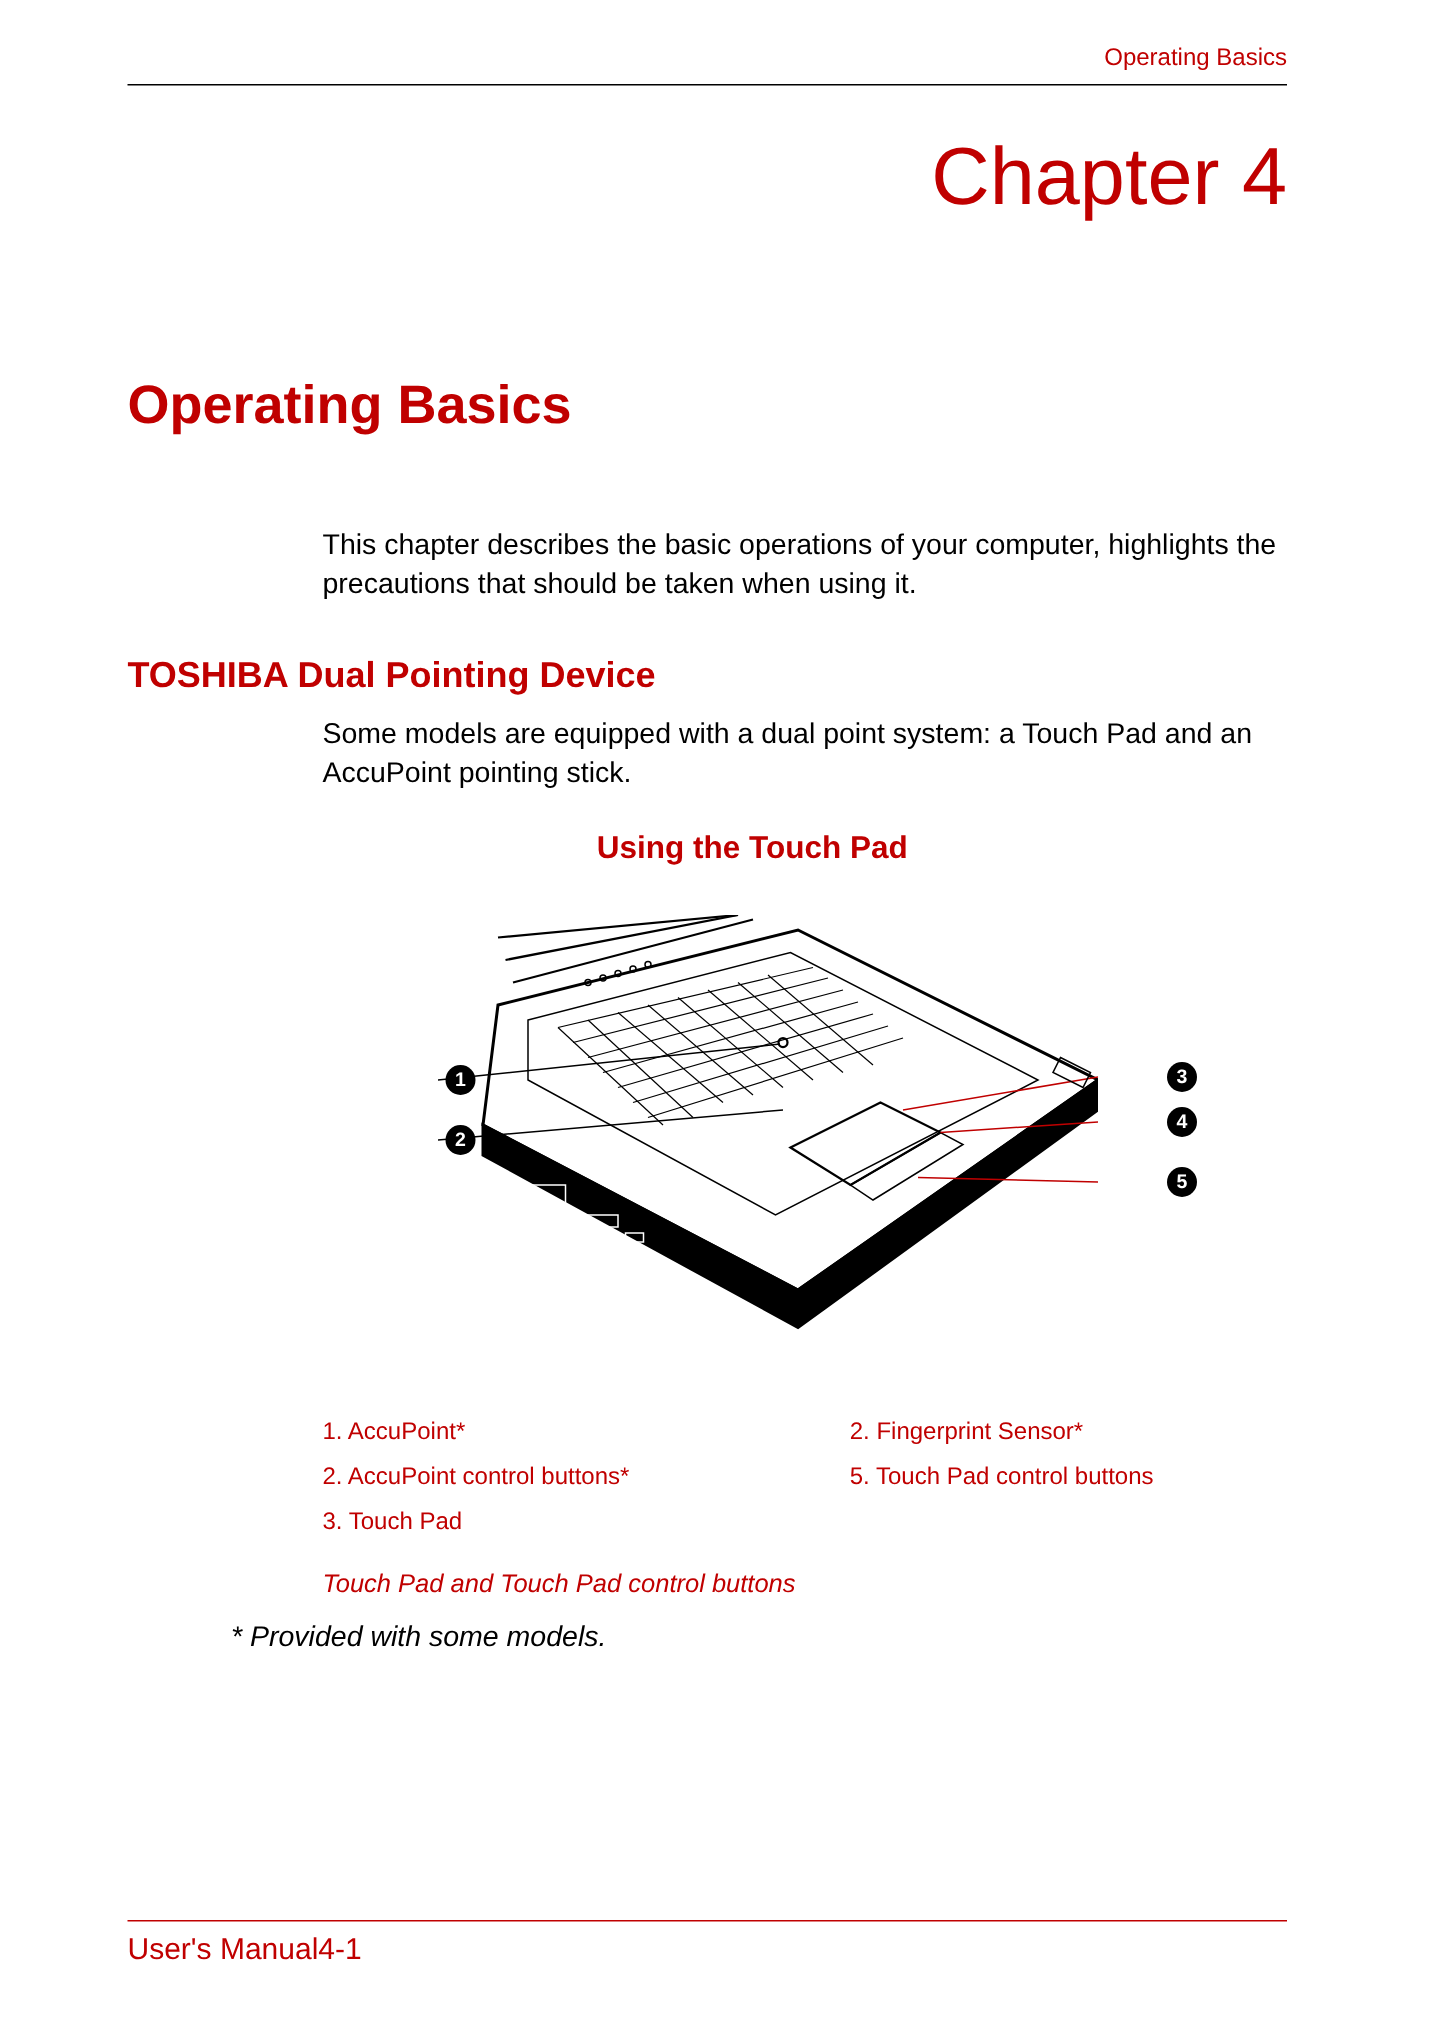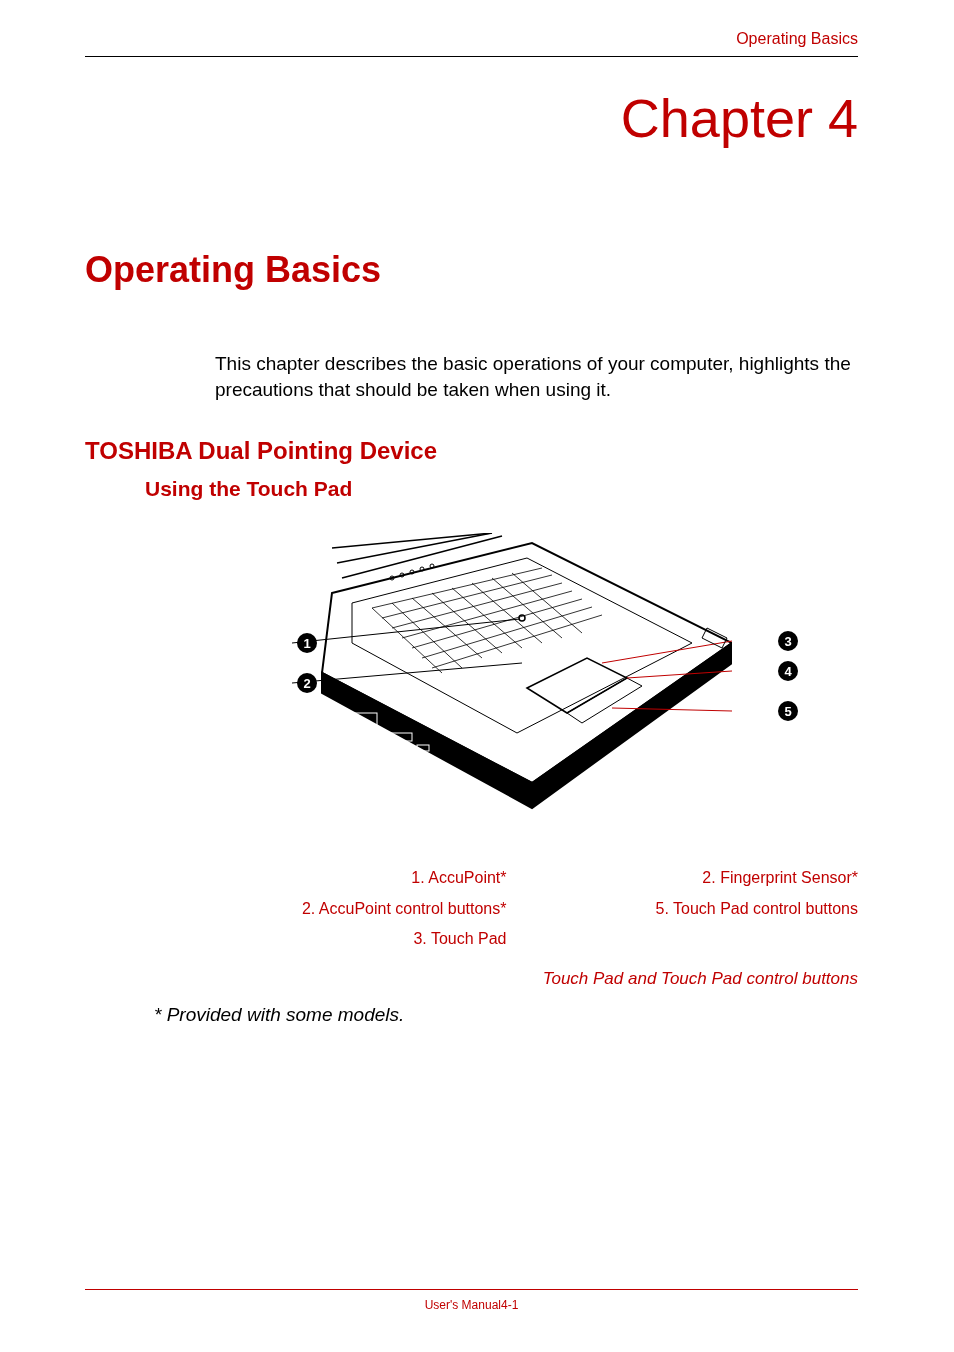--- a/index.html
+++ b/index.html
@@ -60,20 +60,21 @@
       margin-left: 130px;
       line-height: 1.35;
       margin-bottom: 25px;
     }
     .subsubsection-title {
       color: #c00000;
       font-size: 21px;
       font-weight: bold;
       margin-left: 60px;
       margin-bottom: 12px;
+      text-align: center;
     }
     .subsubsection-text {
       font-size: 19px;
       color: #000;
       margin-left: 130px;
       line-height: 1.35;
       margin-bottom: 25px;
     }
     .diagram-container {
       position: relative;
@@ -104,67 +105,67 @@
     .marker-3 { right: 10px; top: 98px; }
     .marker-4 { right: 10px; top: 128px; }
     .marker-5 { right: 10px; top: 168px; }
     .legend {
       margin-left: 130px;
       display: flex;
       gap: 60px;
     }
     .legend-col {
       flex: 1;
-      text-align: right;
     }
     .legend-item {
       color: #c00000;
       font-size: 16px;
       line-height: 1.9;
     }
     .figure-caption {
       color: #c00000;
       font-style: italic;
       font-size: 17px;
       margin-left: 130px;
-      text-align: right;
+      text-align: left;
       margin-top: 15px;
       margin-bottom: 15px;
     }
     .footnote {
       font-style: italic;
       font-size: 19px;
       margin-left: 69px;
     }
     .spacer {
       flex: 1;
     }
     .footer {
       border-top: 1.5px solid #c00000;
       padding-top: 8px;
       display: flex;
-      justify-content: center;
-      color: #c00000;
-      font-size: 12px;
+      justify-content: flex-start;
+      color: #c00000;
+      font-size: 20px;
     }
   </style>
 </head>
 <body>
 
 <div class="page">
   <div class="header">Operating Basics</div>
 
   <div class="chapter-title">Chapter 4</div>
 
   <div class="section-title">Operating Basics</div>
 
   <div class="intro-text">This chapter describes the basic operations of your computer, highlights the precautions that should be taken when using it.</div>
 
   <div class="subsection-title">TOSHIBA Dual Pointing Device</div>
 
+  <div class="subsection-text">Some models are equipped with a dual point system: a Touch Pad and an AccuPoint pointing stick.</div>
 
   <div class="subsubsection-title">Using the Touch Pad</div>
 
 
   <div class="diagram-container">
     <svg class="laptop-svg" width="440" height="300" viewBox="0 0 440 300">
 
       <line x1="40" y1="15" x2="200" y2="0" stroke="#000" stroke-width="1.5"></line>
       <line x1="45" y1="30" x2="200" y2="0" stroke="#000" stroke-width="1.5"></line>
       <line x1="50" y1="45" x2="210" y2="3" stroke="#000" stroke-width="1.5"></line>

